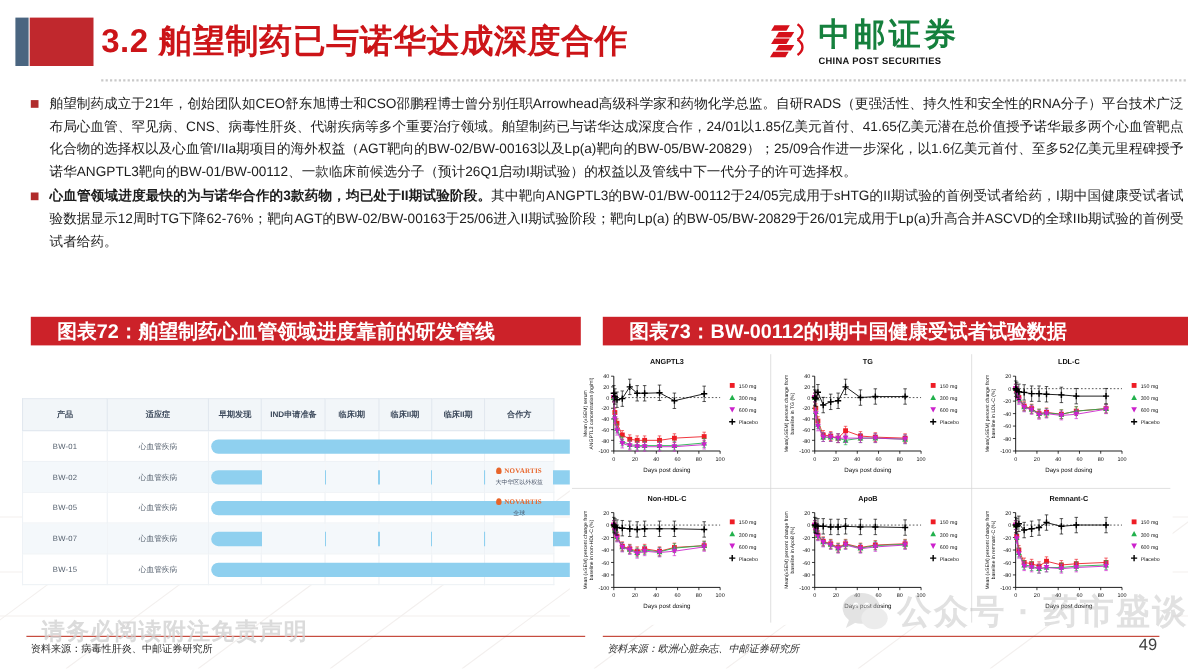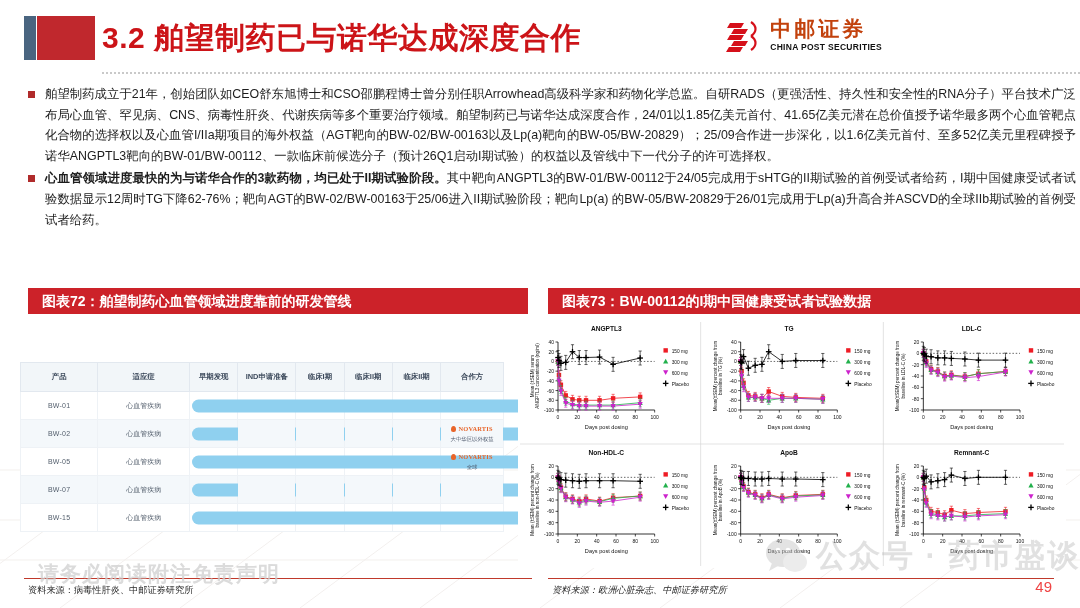--- a/index.html
+++ b/index.html
@@ -7,44 +7,44 @@
     width:1080px;height:608px;overflow:hidden;position:relative;
     background:#ffffff;
     font-family:"Liberation Sans","DejaVu Sans",sans-serif;
     color:#1a1a1a;
   }
   
   .bg-lines{position:absolute;inset:0;pointer-events:none;z-index:0;opacity:.55;}
   .bg-lines svg{width:100%;height:100%;display:block;}
 
   
-  .header{position:absolute;left:14px;top:0;width:876px;height:72px;z-index:3;}
+  .header{position:absolute;left:4px;top:0;width:876px;height:72px;z-index:3;}
   .hdr-bar-dark{position:absolute;left:10px;top:16px;width:12px;height:44px;background:#4a6580;}
   .hdr-bar-red{position:absolute;left:23px;top:16px;width:58px;height:44px;background:#c0282d;}
   .hdr-title{position:absolute;left:88px;top:17px;font-size:30px;font-weight:bold;color:#cc1418;
     letter-spacing:.5px;line-height:42px;white-space:nowrap;}
   .hdr-rule{position:absolute;left:88px;top:72px;width:1190px;height:0;border-top:2px dotted #c9c9c9;}
 
   
   .logo{position:absolute;right:8px;top:18px;display:flex;align-items:flex-start;gap:6px;}
   .logo-mark{width:40px;height:36px;}
   .logo-text{display:flex;flex-direction:column;line-height:1;}
-  .logo-cn{font-size:21px;font-weight:bold;letter-spacing:3px;color:#c2410c;}
+  .logo-cn{font-size:29px;font-weight:bold;letter-spacing:3px;color:#15803d;}
   .logo-en{font-size:8.5px;font-weight:bold;letter-spacing:.3px;color:#111;margin-top:4px;}
 
   
   .content{position:absolute;left:0;top:84px;width:1080px;z-index:3;padding-left:12px;}
   .bullet-row{display:flex;align-items:flex-start;padding:0 16px 0 16px;margin-bottom:2px;}
   .bullet-sq{width:7px;height:7px;background:#b02b2b;flex:0 0 auto;margin-top:7px;margin-right:10px;}
   .bullet-text{font-size:12.4px;line-height:20.6px;text-align:justify;text-justify:inter-ideograph;
      color:#1c1c1c;flex:1 1 auto;}
 
   
   .cap{position:absolute;height:26px;background:#cc2229;color:#fff;
-      font-size:14px;font-weight:bold;line-height:26px;padding-left:14px;
+      font-size:18px;font-weight:bold;line-height:26px;padding-left:24px;
       box-sizing:border-box;z-index:4;}
   .cap-left{left:28px;top:288px;width:500px;}
   .cap-right{left:548px;top:288px;width:597px;}
 
   
   .fig-left{position:absolute;left:12px;top:322px;width:500px;height:240px;z-index:3;}
   .ptable{position:absolute;left:8px;top:40px;width:484px;border-collapse:collapse;
       font-size:7.2px;color:#4a5568;background:#fff;}
   .ptable thead th{background:#f2f6f9;color:#3d4a5c;font-weight:bold;font-size:7.4px;
       padding:9px 2px;border:1px solid #e2e8ef;text-align:center;white-space:nowrap;}
@@ -68,21 +68,21 @@
       background:#fff;}
   .fig-right svg{display:block;}
 
   
   .foot-rule{position:absolute;height:0;border-top:1px solid #c0392b;z-index:4;}
   .foot-rule-l{left:24px;top:578px;width:508px;}
   .foot-rule-r{left:548px;top:578px;width:506px;}
   .foot-src{position:absolute;font-size:9.2px;color:#2b2b2b;z-index:5;}
   .foot-src-l{left:28px;top:584px;}
   .foot-src-r{left:552px;top:584px;font-style:italic;}
-  .pagenum{position:absolute;right:28px;top:578px;font-size:15px;color:#ef4444;
+  .pagenum{position:absolute;right:28px;top:578px;font-size:15px;color:#404040;
       font-weight:normal;z-index:5;}
 
   
   .wm{position:absolute;z-index:6;pointer-events:none;}
   .wm-wechat{left:764px;top:535px;display:flex;align-items:center;gap:8px;opacity:.42;}
   .wm-bubble{width:44px;height:38px;position:relative;}
   .wm-text{font-size:31px;font-weight:bold;color:#b9b9b9;letter-spacing:2px;
       white-space:nowrap;}
   .wm-disc{left:38px;top:560px;font-size:21px;font-weight:bold;color:#cfcfcf;
       opacity:.75;letter-spacing:1px;white-space:nowrap;}

